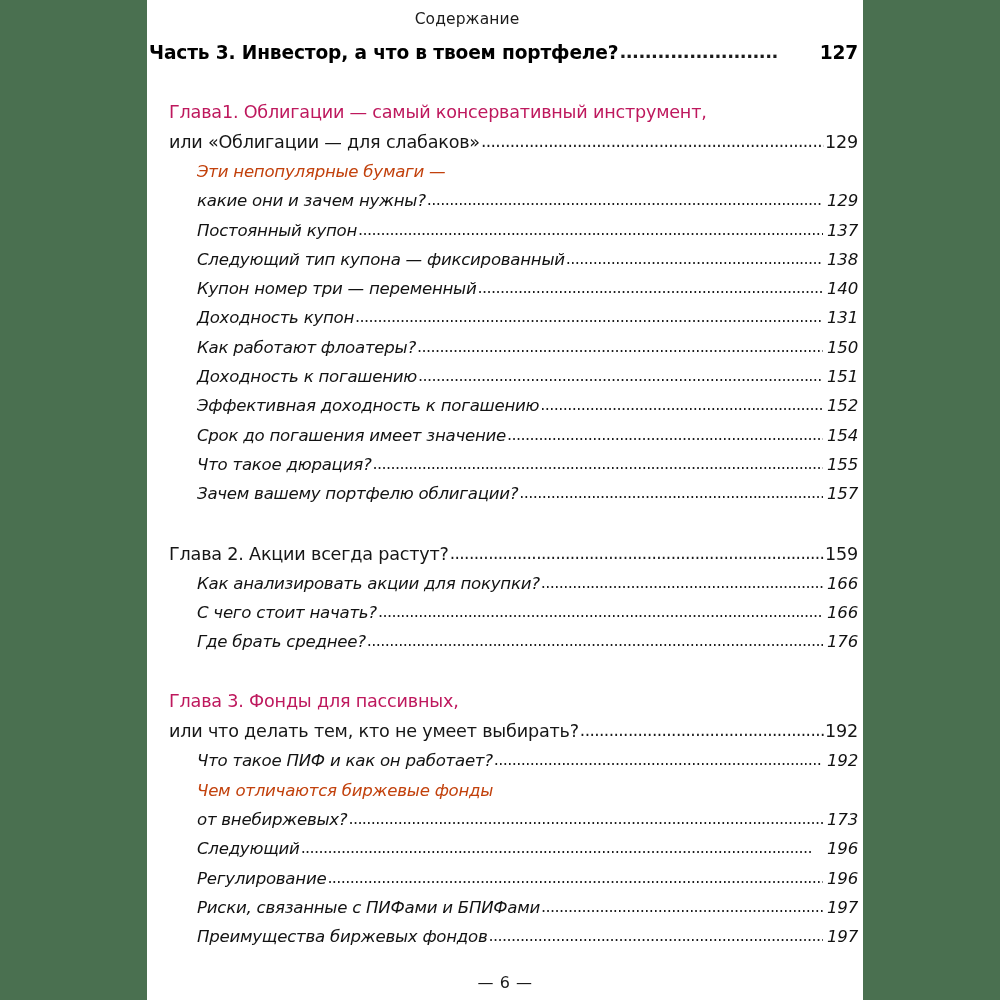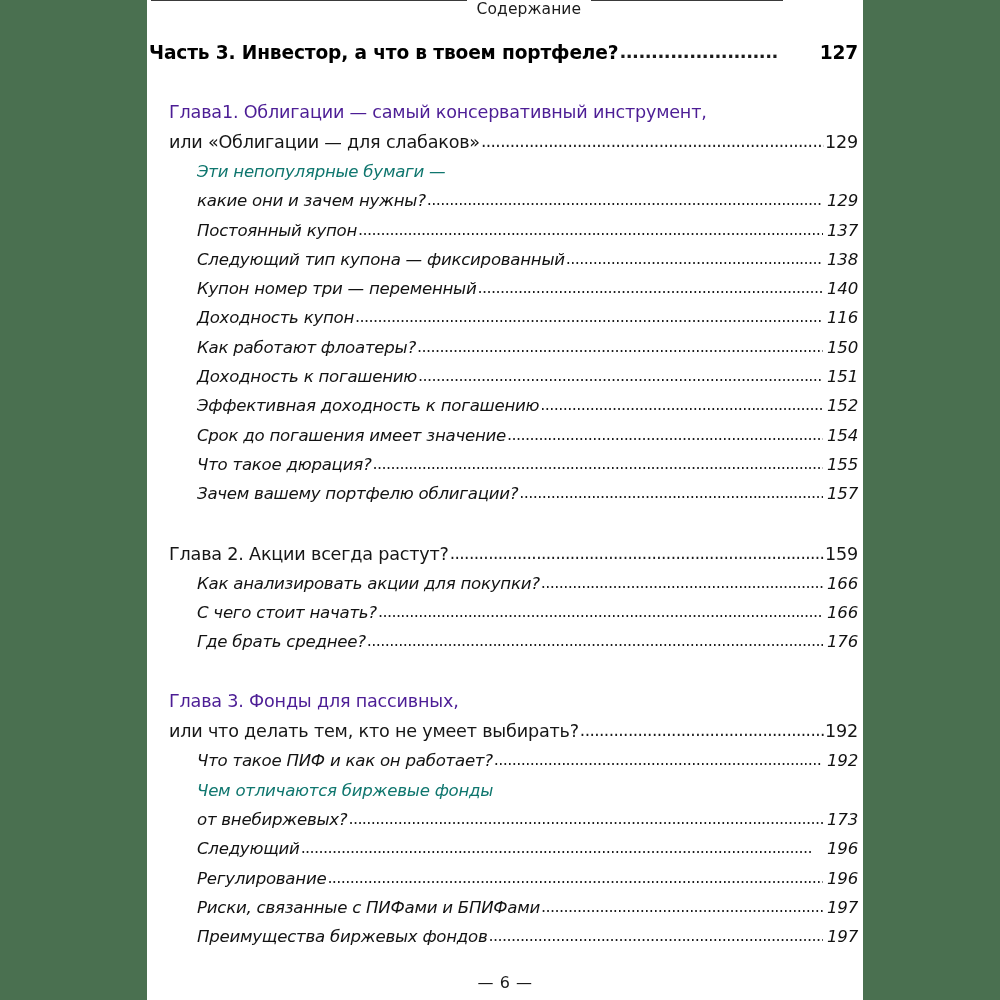--- a/index.html
+++ b/index.html
@@ -27,23 +27,25 @@
   }
 
   
   .running-head {
     position: absolute;
     left: 0;
     top: 0;
     width: 640px;
     height: 26px;
     display: flex;
+    align-items: center;
     gap: 10px;
     padding: 0 4px;
     box-sizing: border-box;
+    flex-direction: column;
   }
   .rule {
     flex: 1 1 auto;
     height: 1px;
     background: #3a3a3a;
   }
   .rule-left  { flex-grow: 2.55; }
   .rule-right { flex-grow: 1.55; }
   .running-head-title {
     flex: 0 0 auto;
@@ -110,21 +112,21 @@
     padding: 0 5px 0 22px;
     line-height: 30px;
     letter-spacing: -0.2px;
   }
   .chapter .leader { font-size: 17px; letter-spacing: -0.6px; }
 
   
   .chapter-cont {
     font-family: "DejaVu Sans", sans-serif;
     font-size: 17.6px;
-    color: #4c1d95;
+    color: #be185d;
     padding: 0 14px 0 22px;
     line-height: 30px;
     letter-spacing: -0.2px;
     white-space: nowrap;
   }
 
   
   .section {
     font-family: "DejaVu Sans", sans-serif;
     font-style: italic;
@@ -134,21 +136,21 @@
     line-height: 29.3px;
     letter-spacing: -0.25px;
   }
   .section .leader { font-style: normal; font-size: 16px; letter-spacing: -0.6px; }
   .section .page { font-style: italic; padding-left: 3px; }
 
   .section-cont {
     font-family: "DejaVu Sans", sans-serif;
     font-style: italic;
     font-size: 16.6px;
-    color: #0f766e;
+    color: #c2410c;
     padding: 0 5px 0 50px;
     line-height: 29.3px;
     letter-spacing: -0.25px;
     white-space: nowrap;
   }
 
   .gap-lg { height: 30px; }
 
   
   .folio {
@@ -207,21 +209,21 @@
       <span class="page">138</span>
     </div>
     <div class="row section">
       <span class="label">Купон номер три — переменный</span>
       <span class="leader">..................................................................................................................</span>
       <span class="page">140</span>
     </div>
     <div class="row section">
       <span class="label">Доходность купон</span>
       <span class="leader">..................................................................................................................</span>
-      <span class="page">116</span>
+      <span class="page">131</span>
     </div>
     <div class="row section">
       <span class="label">Как работают флоатеры?</span>
       <span class="leader">..................................................................................................................</span>
       <span class="page">150</span>
     </div>
     <div class="row section">
       <span class="label">Доходность к погашению</span>
       <span class="leader">..................................................................................................................</span>
       <span class="page">151</span>

